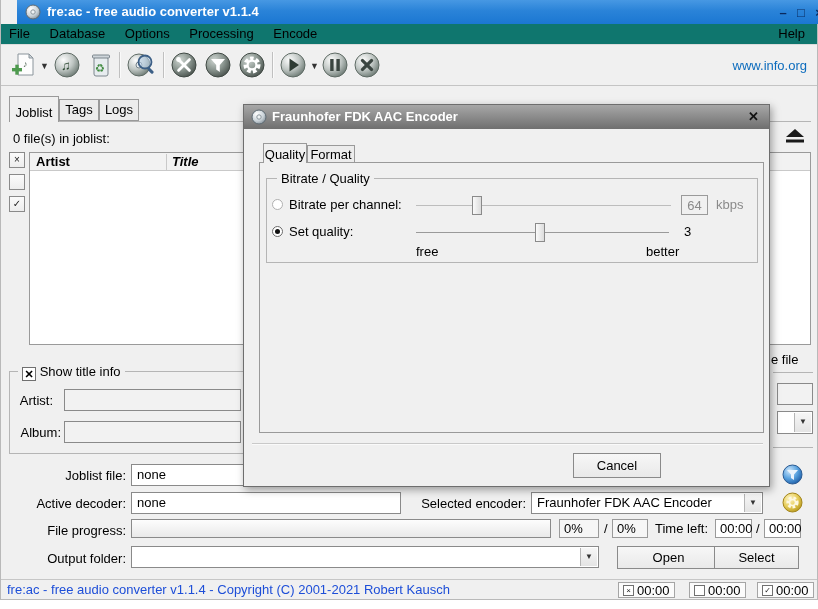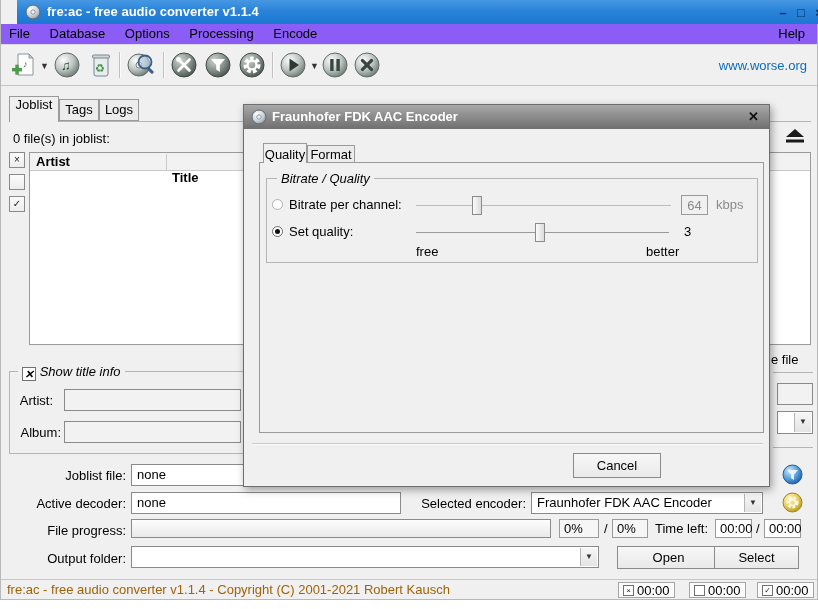--- a/index.html
+++ b/index.html
@@ -11,21 +11,21 @@
   
   #win { position:absolute; left:0; top:4; width:818px; height:600px; background:#f0f0f0;
          border-left:1px solid #b9b9b9; border-right:1px solid #b9b9b9; border-bottom:1px solid #b9b9b9; }
   #titlebar { position:absolute; left:16px; top:0; width:100%; height:24px;
               background:linear-gradient(180deg,#4798e3 0%,#2a83d8 45%,#1b77d2 100%);
               color:#fff; font-weight:bold; }
   #titlebar .t { position:absolute; left:30px; top:4px; }
   .winctl { position:absolute; top:0; right:6px; height:24px; display:flex; align-items:center; gap:2px; }
   .winctl span { width:16px; text-align:center; color:#0a2a5e; font-weight:bold; font-size:13px; cursor:default; }
 
-  #menubar { position:absolute; left:0; top:24px; width:100%; height:21px; background:#8b5cf6;
+  #menubar { position:absolute; left:0; top:24px; width:100%; height:21px; background:#0f766e;
              border-bottom:1px solid #dcdcdc; }
   .menuitem { display:inline-block; padding:2px 8px; height:21px; }
   #menu-help { position:absolute; right:6px; top:2px; padding:0 6px; }
 
   #toolbar { position:absolute; left:0; top:45px; width:100%; height:41px; background:#f0f0f0;
              border-bottom:1px solid #c4c4c4; }
   .tbtn { position:absolute; top:6px; width:28px; height:28px; }
   .tsep { position:absolute; top:7px; width:1px; height:26px; background:#c0c0c0; box-shadow:1px 0 0 #fafafa; }
   .tdrop { position:absolute; top:16px; font-size:9px; color:#333; }
   #freac-link { position:absolute; right:10px; top:13px; color:#0d6cbd; }
@@ -36,43 +36,43 @@
   #tabline { position:absolute; left:8px; top:121px; width:802px; height:1px; background:#b5b5b5; }
 
   
   .minibtn { position:absolute; left:8px; width:16px; height:16px; border:1px solid #8a8a8a;
              background:linear-gradient(#fbfbfb,#ededed); font-size:10px; line-height:14px; text-align:center; color:#222; }
   #jobtable { position:absolute; left:28px; top:152px; width:782px; height:193px;
               border:1px solid #9a9a9a; background:#fff; }
   #jobhead { position:absolute; left:0; top:0; width:100%; height:18px; background:#f2f2f2;
              border-bottom:1px solid #c9c9c9; font-weight:bold; }
   #jobhead .c1 { position:absolute; left:6px; top:1px; }
-  #jobhead .c2 { position:absolute; left:142px; top:17px; }
+  #jobhead .c2 { position:absolute; left:142px; top:1px;font-style:italic; }
   #jobhead .d1 { position:absolute; left:136px; top:1px; width:1px; height:16px; background:#c9c9c9; }
 
   
-  .groupbox { position:absolute; border:1px solid #b5b5b5;font-style:italic; }
+  .groupbox { position:absolute; border:1px solid #b5b5b5; }
   .legend { position:absolute; top:-8px; background:#f0f0f0; padding:0 4px; }
   .checkbox { display:inline-block; width:14px; height:14px; border:1px solid #707070; background:#fff;
               font-size:11px; line-height:12px; text-align:center; font-weight:bold; vertical-align:-2px; }
   .field { position:absolute; border:1px solid #8a8a8a; background:#fff; padding:2px 5px; height:22px; }
   .field.dis { background:#f2f2f2; color:#555; }
   .label-r { position:absolute; text-align:right; }
   .combo-arrow { position:absolute; right:1px; top:1px; bottom:1px; width:17px; background:linear-gradient(#f6f6f6,#e4e4e4);
                  border-left:1px solid #b5b5b5; font-size:8px; color:#333; text-align:center; line-height:18px; }
   .btn { position:absolute; height:23px; border:1px solid #8a8a8a; background:linear-gradient(#f7f7f7,#e9e9e9);
          text-align:center; line-height:21px; }
   .progress { position:absolute; border:1px solid #8a8a8a; background:linear-gradient(#fdfdfd,#e9e9e9); }
   .pctbox { position:absolute; border:1px solid #9a9a9a; background:#f6f6f6; height:19px; padding:1px 4px; }
   .timebox { position:absolute; border:1px solid #9a9a9a; background:#fff; height:19px; padding:1px 4px; text-align:center; }
 
   
   #statusbar { position:absolute; left:0; bottom:0; width:100%; height:20px; background:#f0f0f0;
                border-top:1px solid #c6c6c6; }
-  #statusbar .txt { position:absolute; left:6px; top:2px; color:#a16207; }
+  #statusbar .txt { position:absolute; left:6px; top:2px; color:#1d4ed8; }
   .stime { position:absolute; top:2px; height:16px; border:1px solid #a5a5a5; background:#fbfbfb;
            display:flex; align-items:center; gap:3px; padding:0 4px; }
   .stime .g { width:11px; height:11px; border:1px solid #707070; background:#fff; font-size:8px; line-height:9px;
               text-align:center; color:#222; }
 
   
   #dialog { position:absolute; left:243px; top:104px; width:527px; height:383px; background:#f0f0f0;
             border:1px solid #6e6e6e; box-shadow:2px 3px 8px rgba(0,0,0,.35); z-index:10; }
   #dlg-titlebar { position:absolute; left:0; top:0; width:100%; height:24px;
                   background:linear-gradient(180deg,#a7a7a7,#6f6f6f); color:#fff; font-weight:bold; }
@@ -225,24 +225,24 @@
             <rect x="15.4" y="8" width="3.4" height="12" fill="#3a4540"></rect>
         </svg>
       </span>
       <span class="tbtn" style="left:352px">
         <svg width="28" height="28">
           <circle cx="14" cy="14" r="12" fill="url(#gSilver)" stroke="#5f6b65"></circle>
           <rect x="12.4" y="6" width="3.2" height="16" rx="1.4" transform="rotate(45 14 14)" fill="#3a4540"></rect>
           <rect x="12.4" y="6" width="3.2" height="16" rx="1.4" transform="rotate(-45 14 14)" fill="#3a4540"></rect>
         </svg>
       </span>
-      <a id="freac-link">www.worse.org</a>
-    </div>
-
-    <div class="tab sel" style="left:8px;top:96px;width:50px;height:26px;padding-top:0">Joblist</div>
+      <a id="freac-link">www.info.org</a>
+    </div>
+
+    <div class="tab sel" style="left:8px;top:96px;width:50px;height:26px;padding-top:8px">Joblist</div>
     <div class="tab" style="left:58px;top:99px;width:40px;height:22px;padding-top:2px">Tags</div>
     <div class="tab" style="left:98px;top:99px;width:40px;height:22px;padding-top:2px">Logs</div>
     <div id="tabline"></div>
 
     <span class="abs" style="left:784px;top:128px">
       <svg width="20" height="16">
           <path d="M10 1 L19 9 H1 z" fill="#1a1a1a"></path>
           <rect x="1" y="11.5" width="18" height="3" fill="#1a1a1a"></rect>
         </svg>
     </span>

